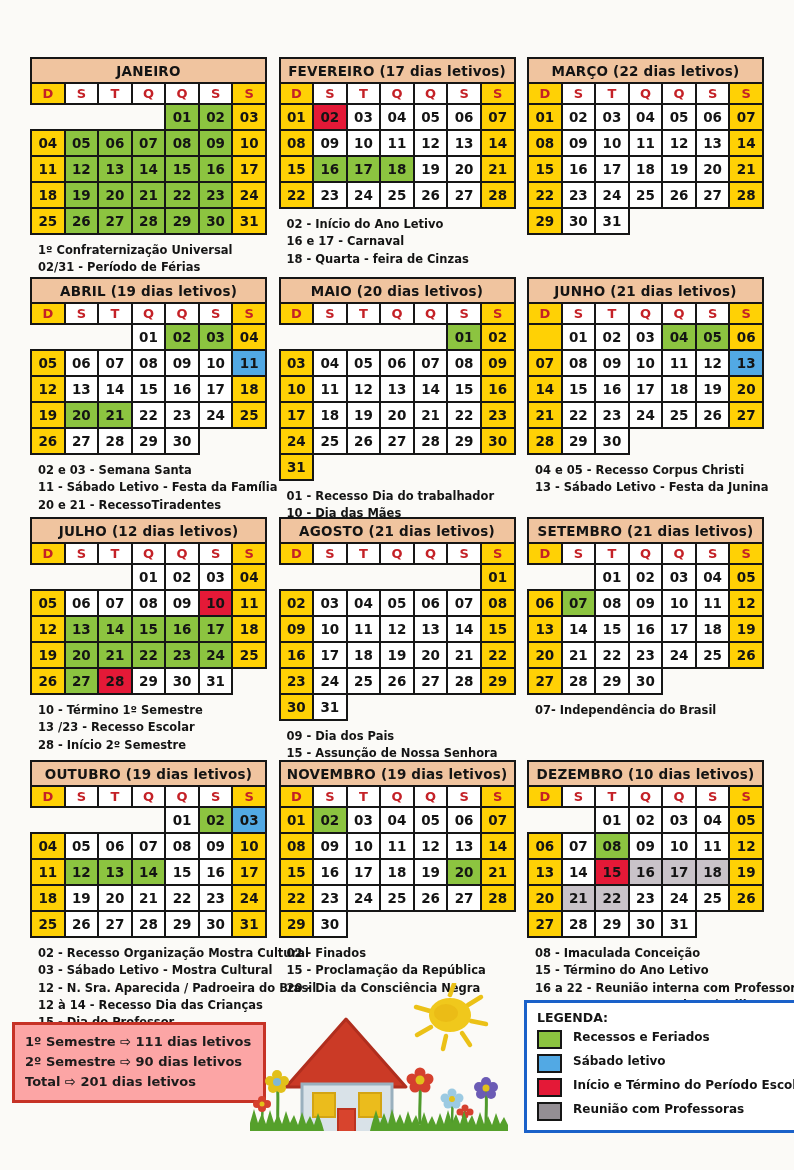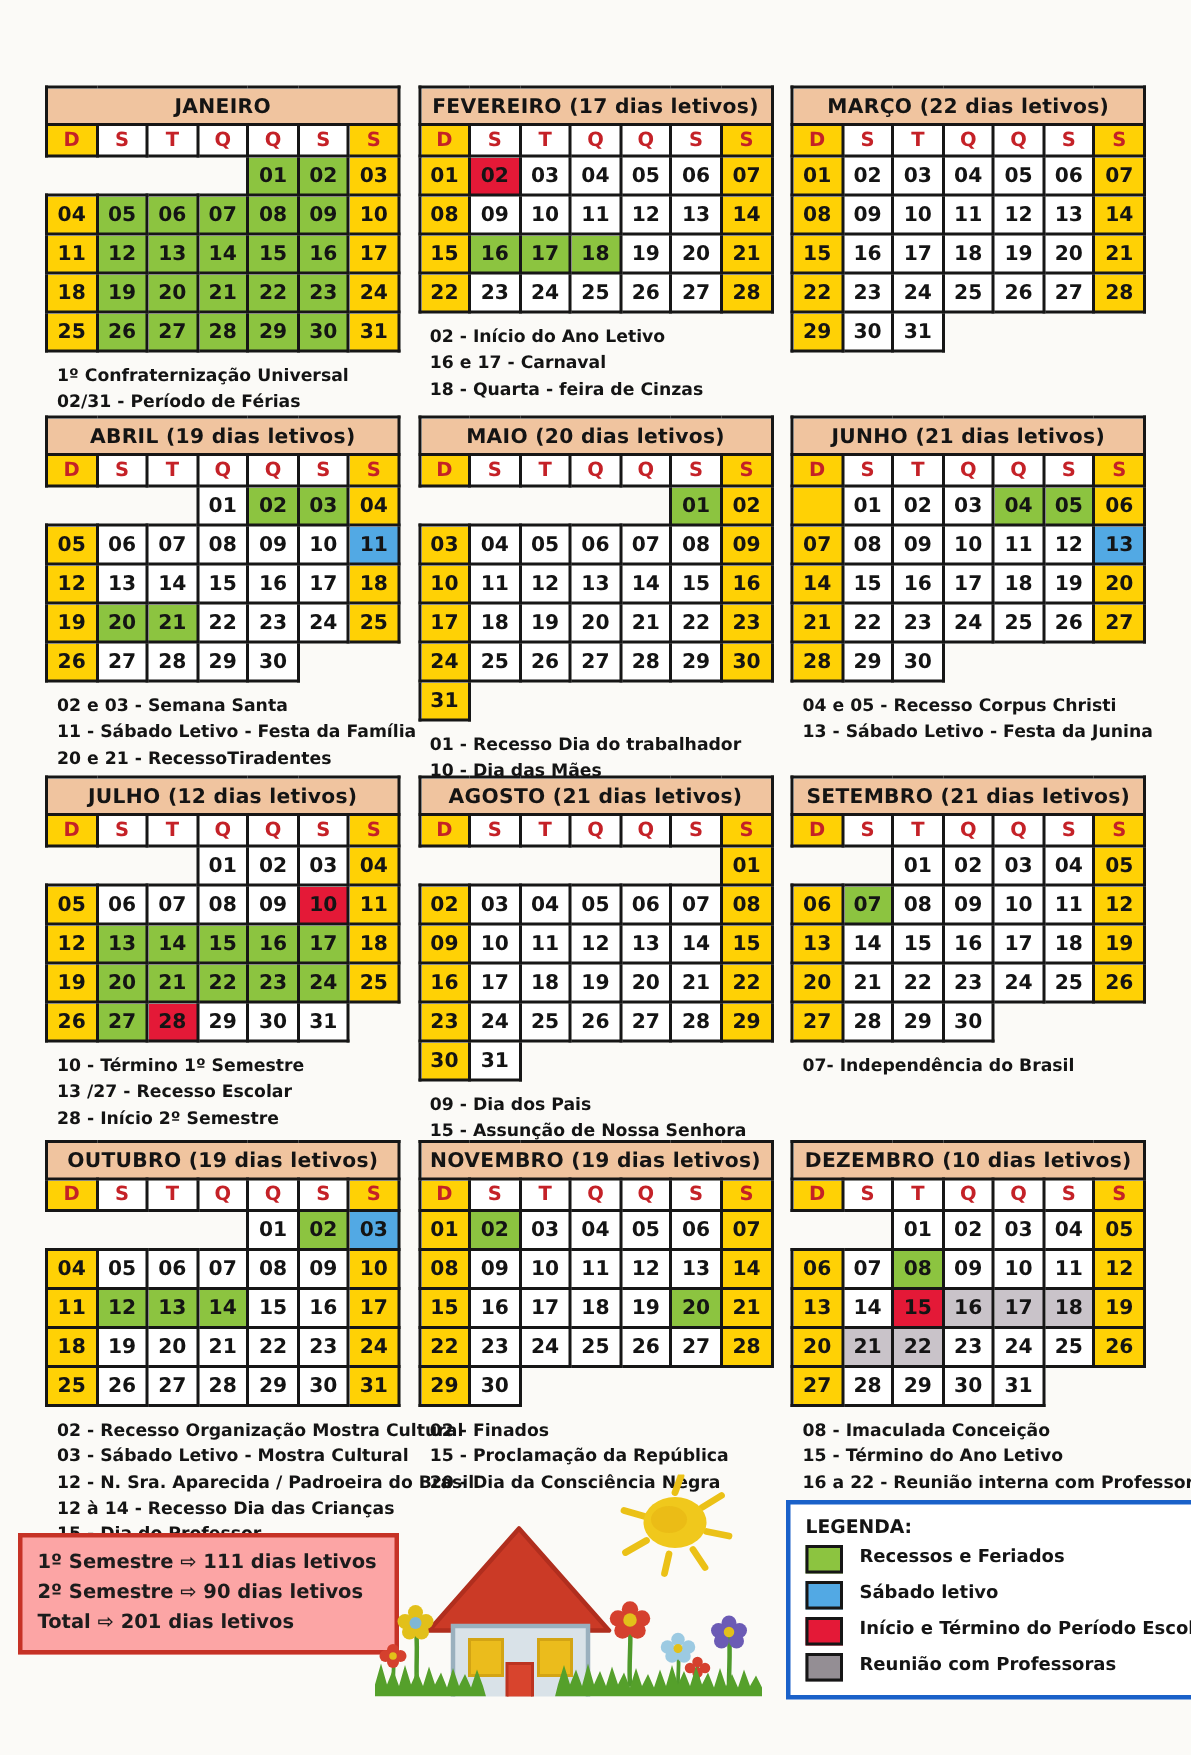--- a/index.html
+++ b/index.html
@@ -542,21 +542,21 @@
               <td class="c-r">28</td>
               <td class="c-w">29</td>
               <td class="c-w">30</td>
               <td class="c-w">31</td>
               <td class="c-e"></td>
             </tr>
           </tbody>
     </table>
     <div class="notes">
           <div>10 - Término 1º Semestre</div>
-          <div>13 /27 - Recesso Escolar</div>
+          <div>13 /23 - Recesso Escolar</div>
           <div>28 - Início 2º Semestre</div>
         </div>
   </div>
 
   <div class="month-block">
     <table class="cal">
       <thead>
         <tr>
               <th class="title" colspan="7">AGOSTO (21 dias letivos)</th>
             </tr>

